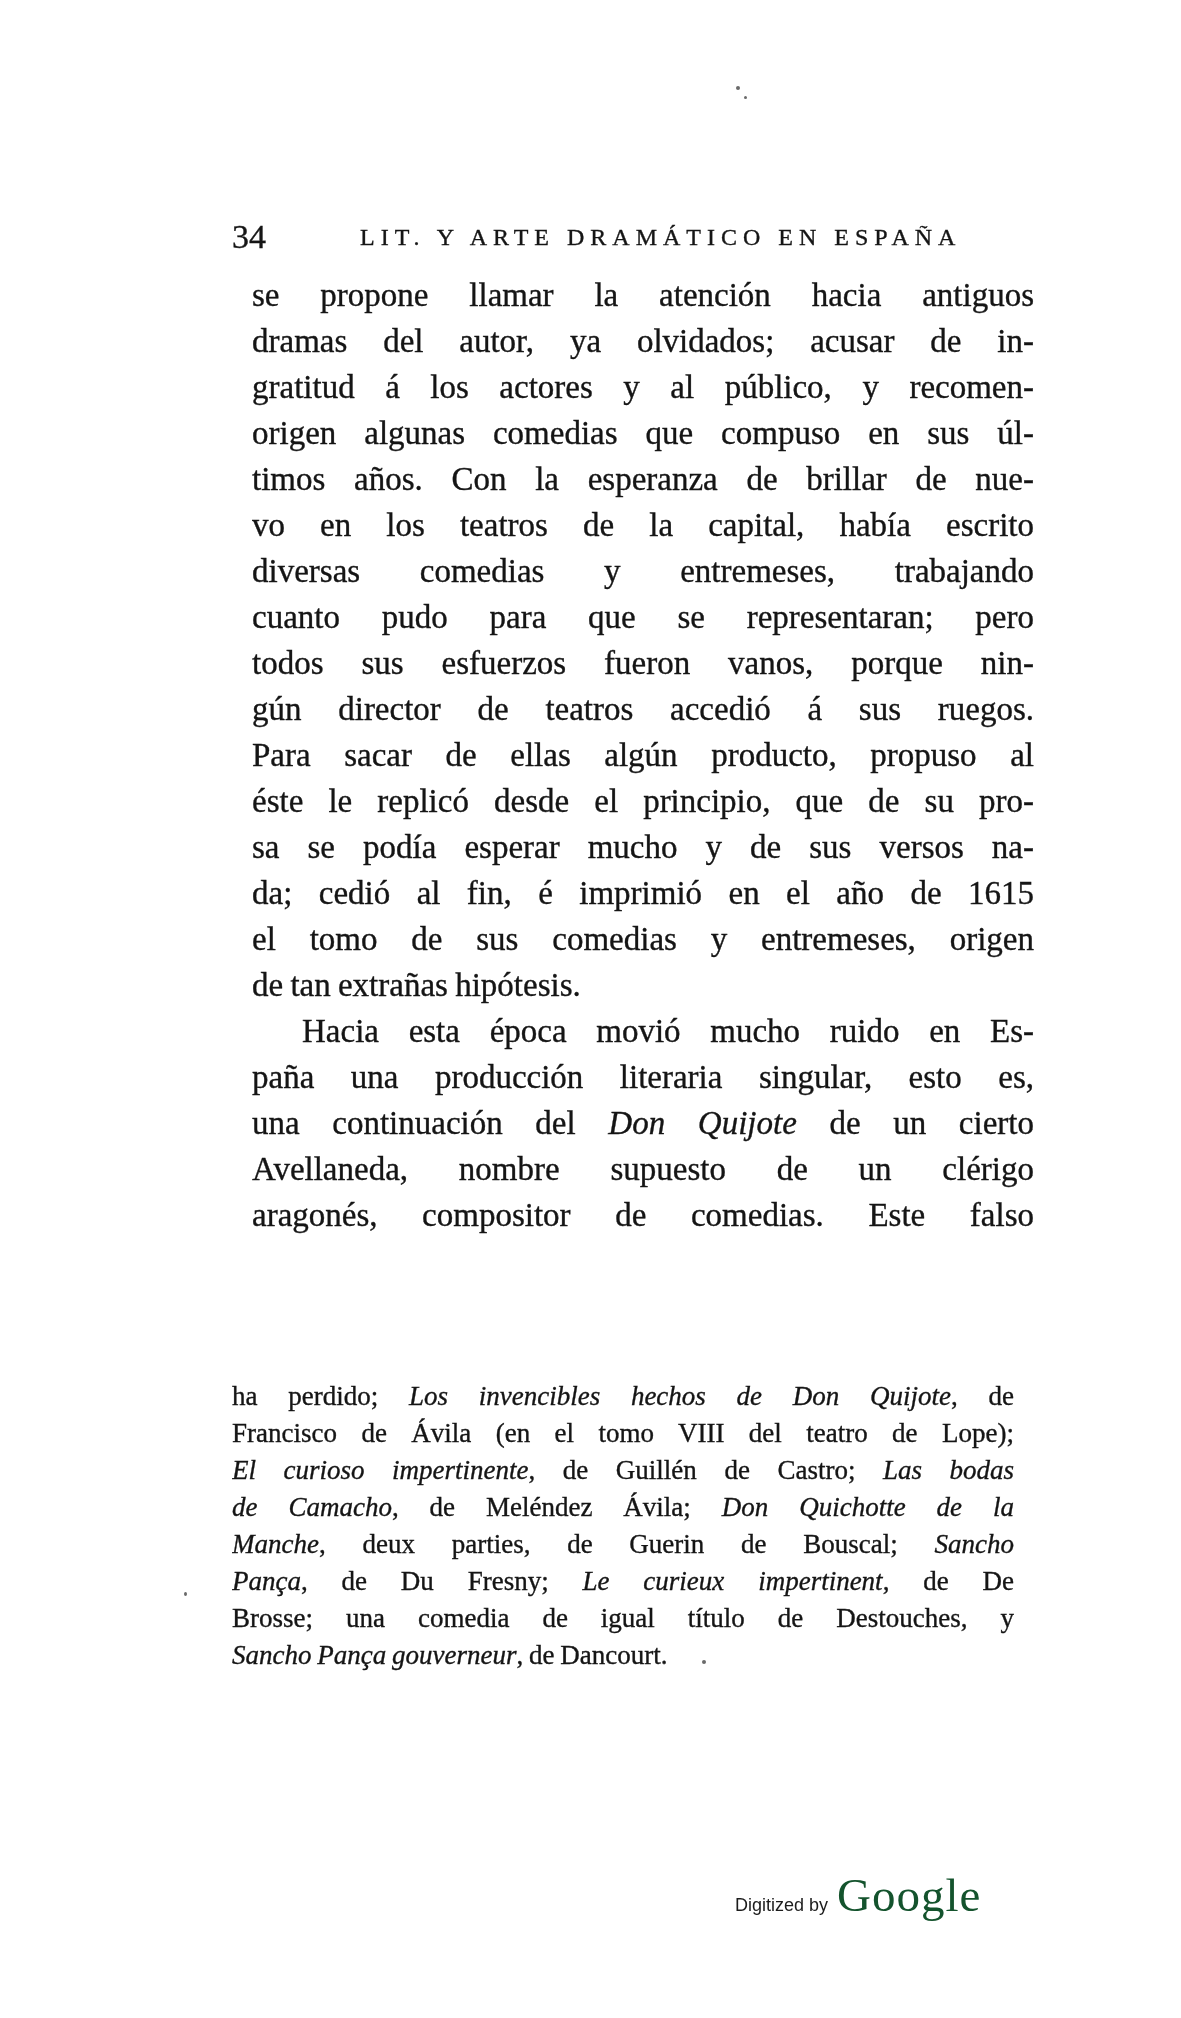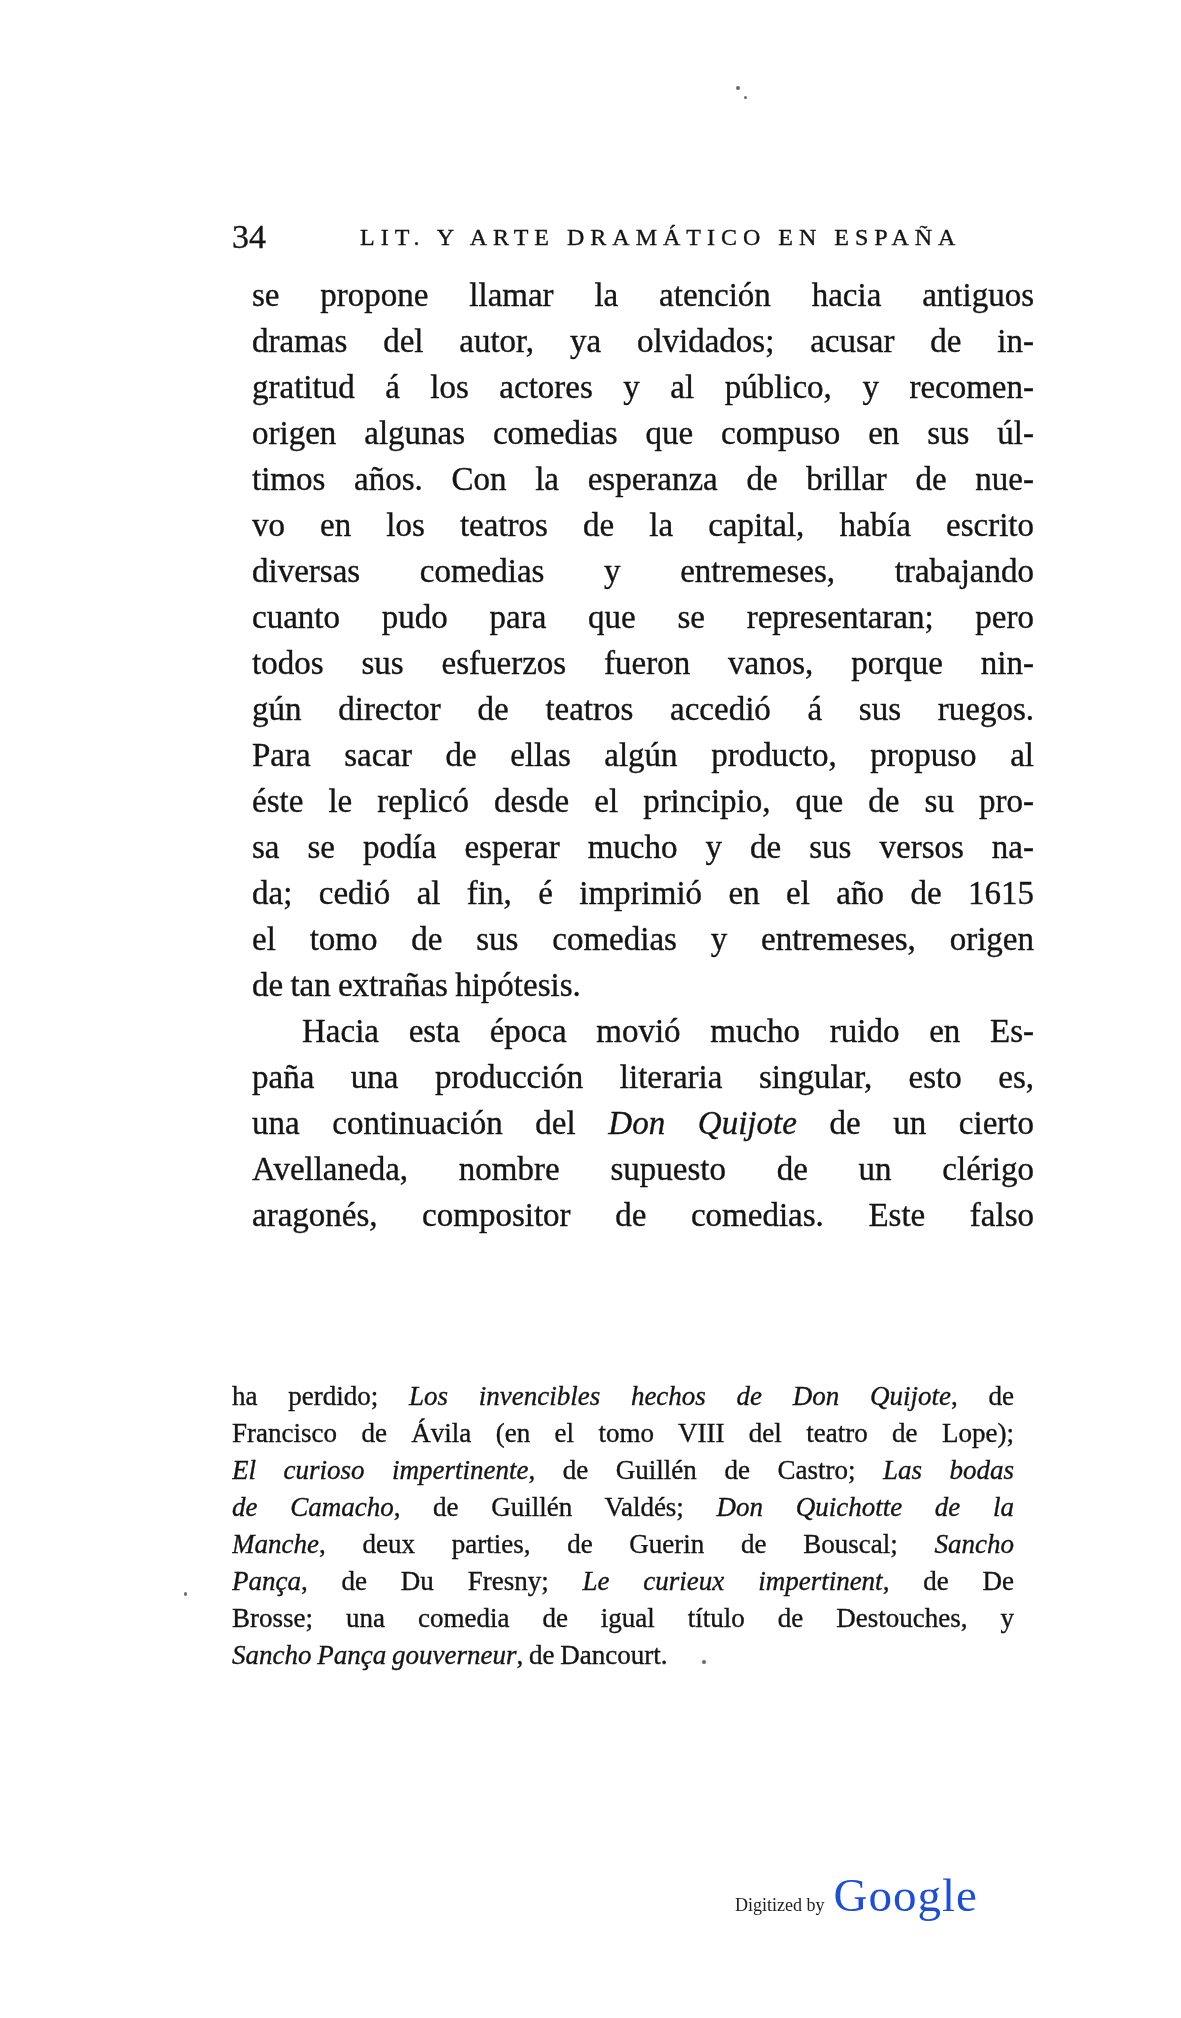--- a/index.html
+++ b/index.html
@@ -77,29 +77,29 @@
   
   .watermark {
     position: absolute;
     left: 735px;
     top: 1868px;
     display: flex;
     align-items: baseline;
     -webkit-text-stroke: 0;
   }
   .wm-prefix {
-    font-family: Liberation Serif, serif;
+    font-family: Liberation Sans, sans-serif;
     font-size: 18px;
     color: #1c1c1c;
     margin-right: 9px;
   }
   .wm-brand {
     font-family: "Liberation Serif", serif;
     font-size: 47px;
-    color: #1d4ed8;
+    color: #14532d;
     letter-spacing: 1px;
   }
   
   .speck {
     position: absolute;
     background: #6a6a6a;
     border-radius: 50%;
   }
   .speck.s1 { left: 736px; top: 86px;  width: 4px; height: 4px; }
   .speck.s2 { left: 744px; top: 96px;  width: 3px; height: 3px; }
@@ -137,21 +137,21 @@
       <div class="tline"><span>paña una producción literaria singular, esto es,</span></div>
       <div class="tline"><span>una continuación del </span><span class="it">Don Quijote</span><span> de un cierto</span></div>
       <div class="tline"><span>Avellaneda, nombre supuesto de un clérigo</span></div>
       <div class="tline"><span>aragonés, compositor de comedias. Este falso</span></div>
     </div>
 
   <div class="footnote">
       <div class="fline"><span>ha perdido; </span><span class="it">Los invencibles hechos de Don Quijote</span><span>, de</span></div>
       <div class="fline"><span>Francisco de Ávila (en el tomo VIII del teatro de Lope);</span></div>
       <div class="fline"><span class="it">El curioso impertinente</span><span>, de Guillén de Castro; </span><span class="it">Las bodas</span></div>
-      <div class="fline"><span class="it">de Camacho</span><span>, de Guillén Valdés; </span><span class="it">Don Quichotte de la</span></div>
+      <div class="fline"><span class="it">de Camacho</span><span>, de Meléndez Ávila; </span><span class="it">Don Quichotte de la</span></div>
       <div class="fline"><span class="it">Manche</span><span>, deux parties, de Guerin de Bouscal; </span><span class="it">Sancho</span></div>
       <div class="fline"><span class="it">Pança</span><span>, de Du Fresny; </span><span class="it">Le curieux impertinent</span><span>, de De</span></div>
       <div class="fline"><span>Brosse; una comedia de igual título de Destouches, y</span></div>
       <div class="fline nj"><span class="it">Sancho Pança gouverneur</span><span>, de Dancourt.</span></div>
     </div>
 
   <div class="watermark">
     <span class="wm-prefix">Digitized by</span>
     <span class="wm-brand">Google</span>
   </div>

